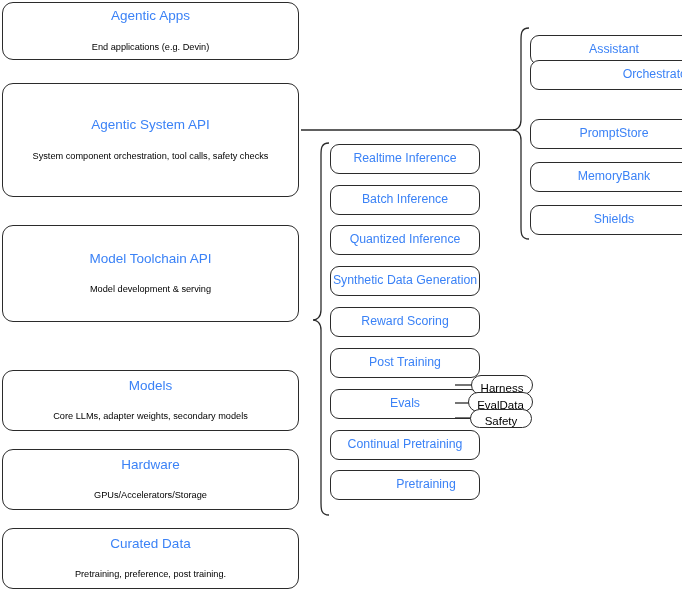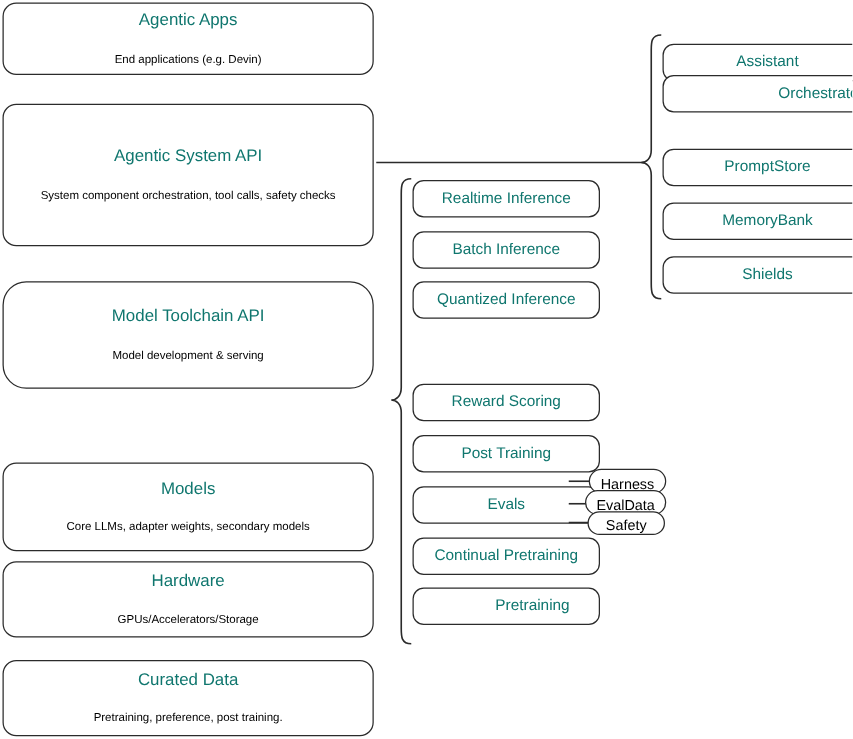--- a/index.html
+++ b/index.html
@@ -28,21 +28,21 @@
     display: flex;
     flex-direction: column;
     align-items: center;
     justify-content: center;
     text-align: center;
     padding: 2px 6px;
   }
   .node .title {
     font-size: 13.5px;
     line-height: 1.25;
-    color: #0f766e;
+    color: #3b82f6;
     white-space: nowrap;
   }
   .node .subtitle {
     font-size: 9.2px;
     line-height: 1.3;
     color: #000;
     margin-top: 17px;
     white-space: nowrap;
   }
   .layer-node {
@@ -125,26 +125,26 @@
   <div class="node layer-node" style="top:2px; height:58px;">
     <div class="title">Agentic Apps</div>
     <div class="subtitle">End applications (e.g. Devin)</div>
   </div>
 
   <div class="node layer-node" style="top:83px; height:114px;">
     <div class="title">Agentic System API</div>
     <div class="subtitle">System component orchestration, tool calls, safety checks</div>
   </div>
 
-  <div class="node layer-node" style="top:225px; height:86px;border-radius:19px;">
+  <div class="node layer-node" style="top:225px; height:97px;">
     <div class="title">Model Toolchain API</div>
     <div class="subtitle">Model development &amp; serving</div>
   </div>
 
-  <div class="node layer-node" style="top:370px; height:71px;">
+  <div class="node layer-node" style="top:370px; height:61px;">
     <div class="title">Models</div>
     <div class="subtitle">Core LLMs, adapter weights, secondary models</div>
   </div>
 
   <div class="node layer-node" style="top:449px; height:61px;">
     <div class="title">Hardware</div>
     <div class="subtitle">GPUs/Accelerators/Storage</div>
   </div>
 
   <div class="node layer-node" style="top:528px; height:61px;">
@@ -154,20 +154,23 @@
 
   <div class="node mid-node" style="top:144px;">
     <div class="title">Realtime Inference</div>
   </div>
   <div class="node mid-node" style="top:185px;">
     <div class="title">Batch Inference</div>
   </div>
   <div class="node mid-node" style="top:225px;">
     <div class="title">Quantized Inference</div>
   </div>
+  <div class="node mid-node" style="top:266px;">
+    <div class="title">Synthetic Data Generation</div>
+  </div>
   <div class="node mid-node" style="top:307px;">
     <div class="title">Reward Scoring</div>
   </div>
   <div class="node mid-node" style="top:348px;align-items:center;">
     <div class="title">Post Training</div>
   </div>
   <div class="node mid-node" style="top:389px;">
     <div class="title">Evals</div>
   </div>
   <div class="node mid-node" style="top:430px;">

